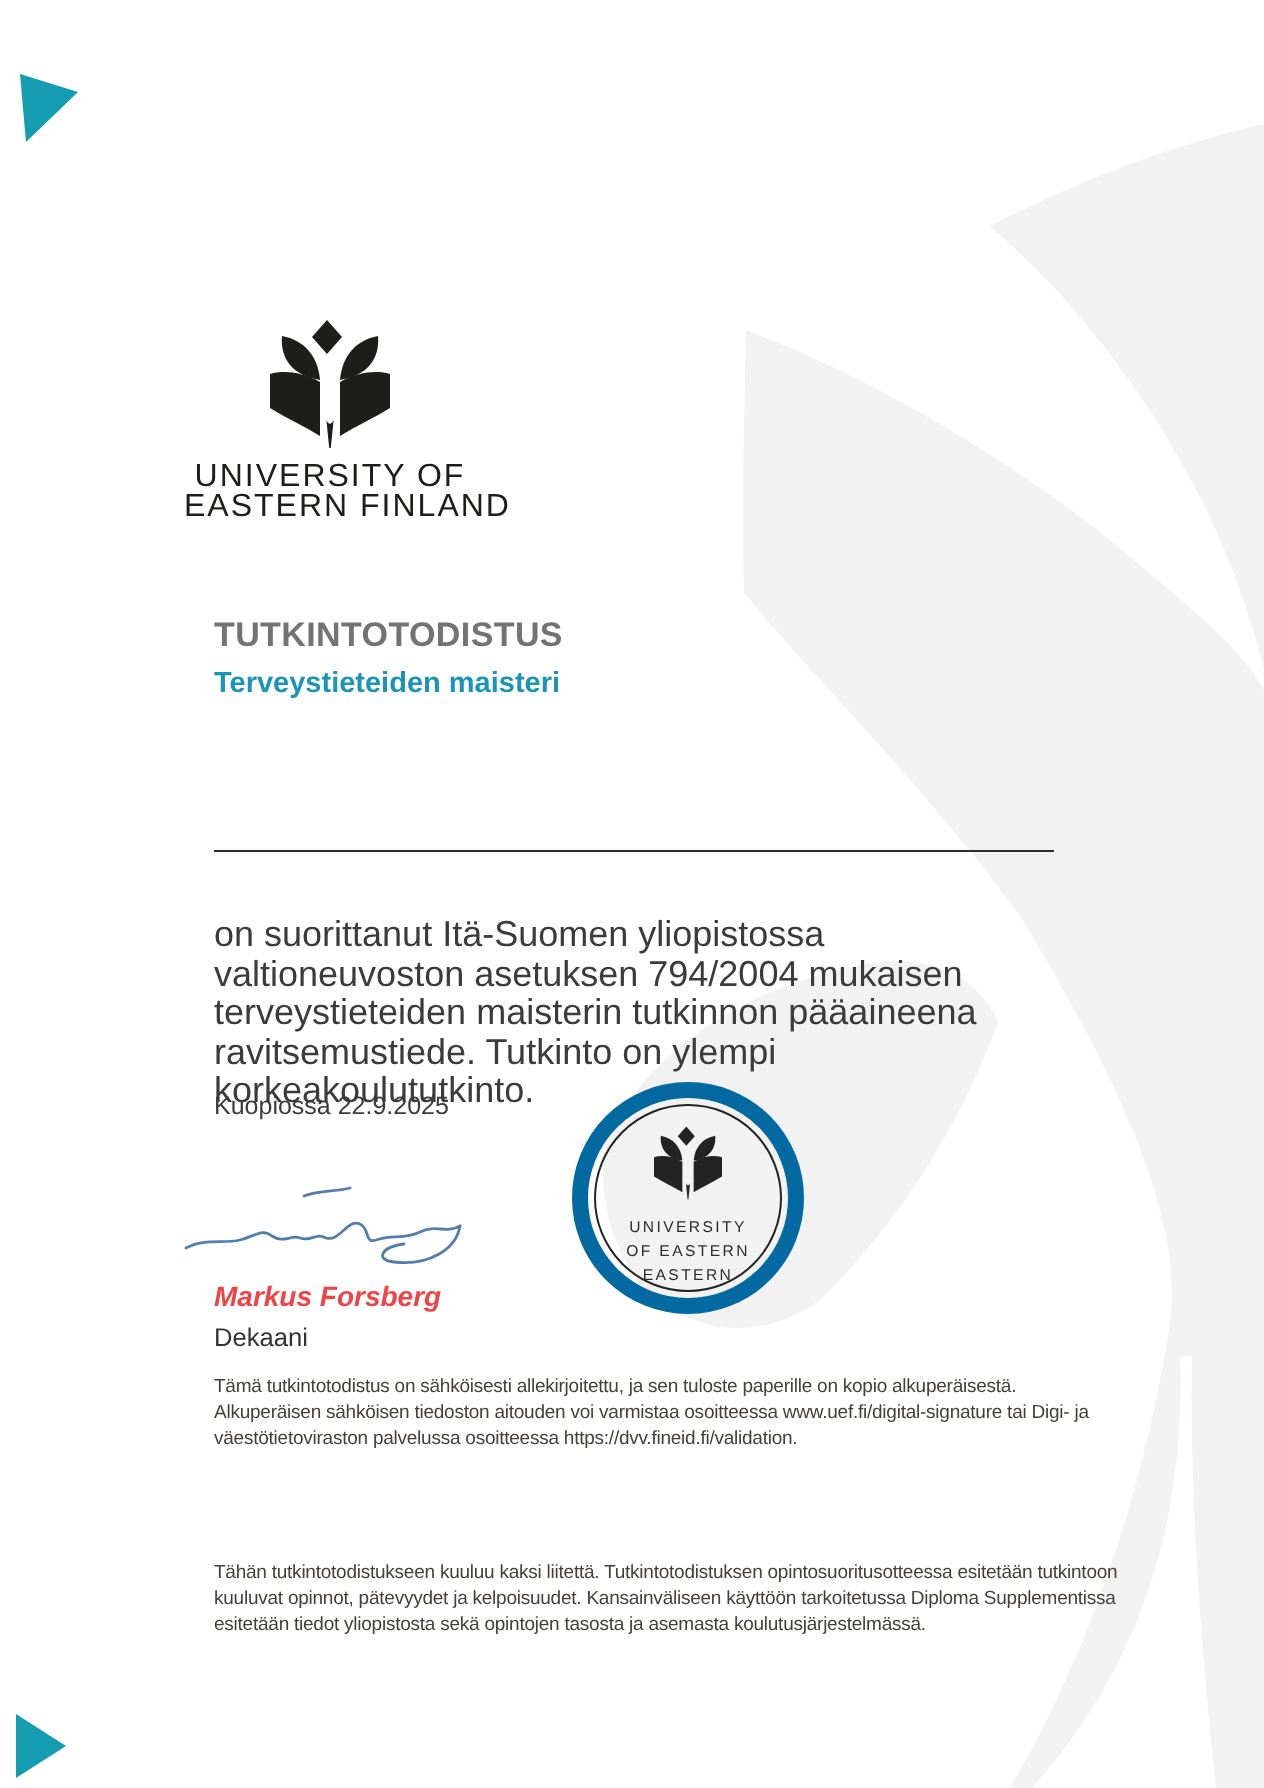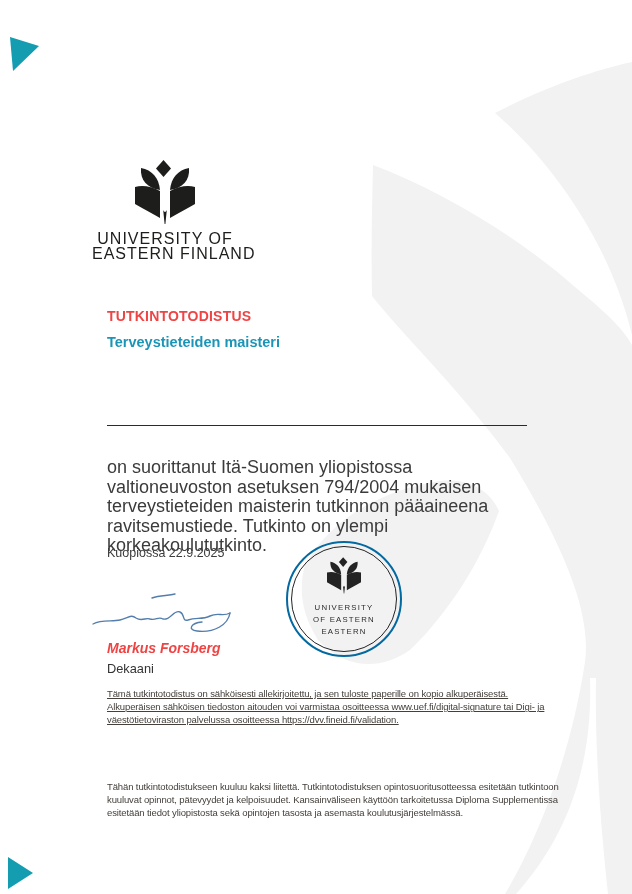--- a/index.html
+++ b/index.html
@@ -6,40 +6,40 @@
   body{font-family:"Liberation Sans","DejaVu Sans",sans-serif;background:#888;}
   .page{position:relative;width:632px;height:894px;background:#ffffff;overflow:hidden;margin:0 auto;}
   svg{display:block;}
   .bg-swoosh{position:absolute;left:0;top:0;width:632px;height:894px;pointer-events:none;}
   .corner-svg{position:absolute;pointer-events:none;}
 
   .logo-block{position:absolute;left:92px;top:160px;width:146px;text-align:center;}
   .logo-symbol{margin:0 auto;}
   .wordmark{margin-top:6px;font-size:16px;letter-spacing:1px;color:#1d1d1b;line-height:14.5px;white-space:nowrap;}
 
-  .doc-type{position:absolute;left:107px;top:308px;font-size:14px;font-weight:800;letter-spacing:.2px;color:#ef4444;}
+  .doc-type{position:absolute;left:107px;top:308px;font-size:17px;font-weight:800;letter-spacing:.2px;color:#737373;}
   .degree{position:absolute;left:107px;top:334px;font-size:14.5px;font-weight:700;color:#1b95b7;}
   .recipient-name{position:absolute;left:107px;top:378px;font-size:22px;font-weight:800;letter-spacing:-.2px;color:#1d1d1b;}
   .rule{position:absolute;left:107px;top:425px;width:420px;height:1px;background:#2b2b2b;}
   .body-text{position:absolute;left:107px;top:458px;width:432px;font-size:18px;line-height:19.5px;color:#3b3b3b;margin:0;}
   .place-date{position:absolute;left:107px;top:546px;font-size:12.5px;color:#3b3b3b;}
 
   .signature-svg{position:absolute;left:90px;top:584px;}
 
-  .seal{position:absolute;left:286px;top:541px;width:116px;height:116px;border:2px solid #0369a1;border-radius:50%;box-sizing:border-box;}
+  .seal{position:absolute;left:286px;top:541px;width:116px;height:116px;border:8px solid #0369a1;border-radius:50%;box-sizing:border-box;}
   .seal-inner-ring{position:absolute;left:3px;top:3px;right:3px;bottom:3px;border:1.3px solid #232323;border-radius:50%;}
   .seal-tree{position:absolute;left:50%;top:13px;transform:translateX(-50%);}
   .seal-text{position:absolute;left:0;right:0;text-align:center;font-size:7.8px;letter-spacing:1.2px;color:#2b2b2b;white-space:nowrap;}
   .seal-l1{top:60px;} .seal-l2{top:72px;} .seal-l3{top:84px;}
 
   .signer-name{position:absolute;left:107px;top:640px;font-size:14px;font-weight:700;color:#ef4444;font-style:italic;}
   .signer-title{position:absolute;left:107px;top:661px;font-size:12.8px;color:#333333;text-align:right;}
 
   .fine{position:absolute;left:107px;width:452px;font-size:9.5px;line-height:13.2px;letter-spacing:-.12px;color:#45403c;margin:0;}
-  .fine-1{top:687px;text-decoration:underline;}
+  .fine-1{top:687px;}
   .fine-2{top:780px;}
 </style>
 </head>
 <body>
 
 <div class="page">
 
   <svg class="bg-swoosh" viewBox="0 0 632 894" aria-hidden="true">
 
     <path fill="#f2f2f2" d="M495,113 C548,86 592,71 632,62 L632,335 C610,243 552,162 495,113 Z"></path>

